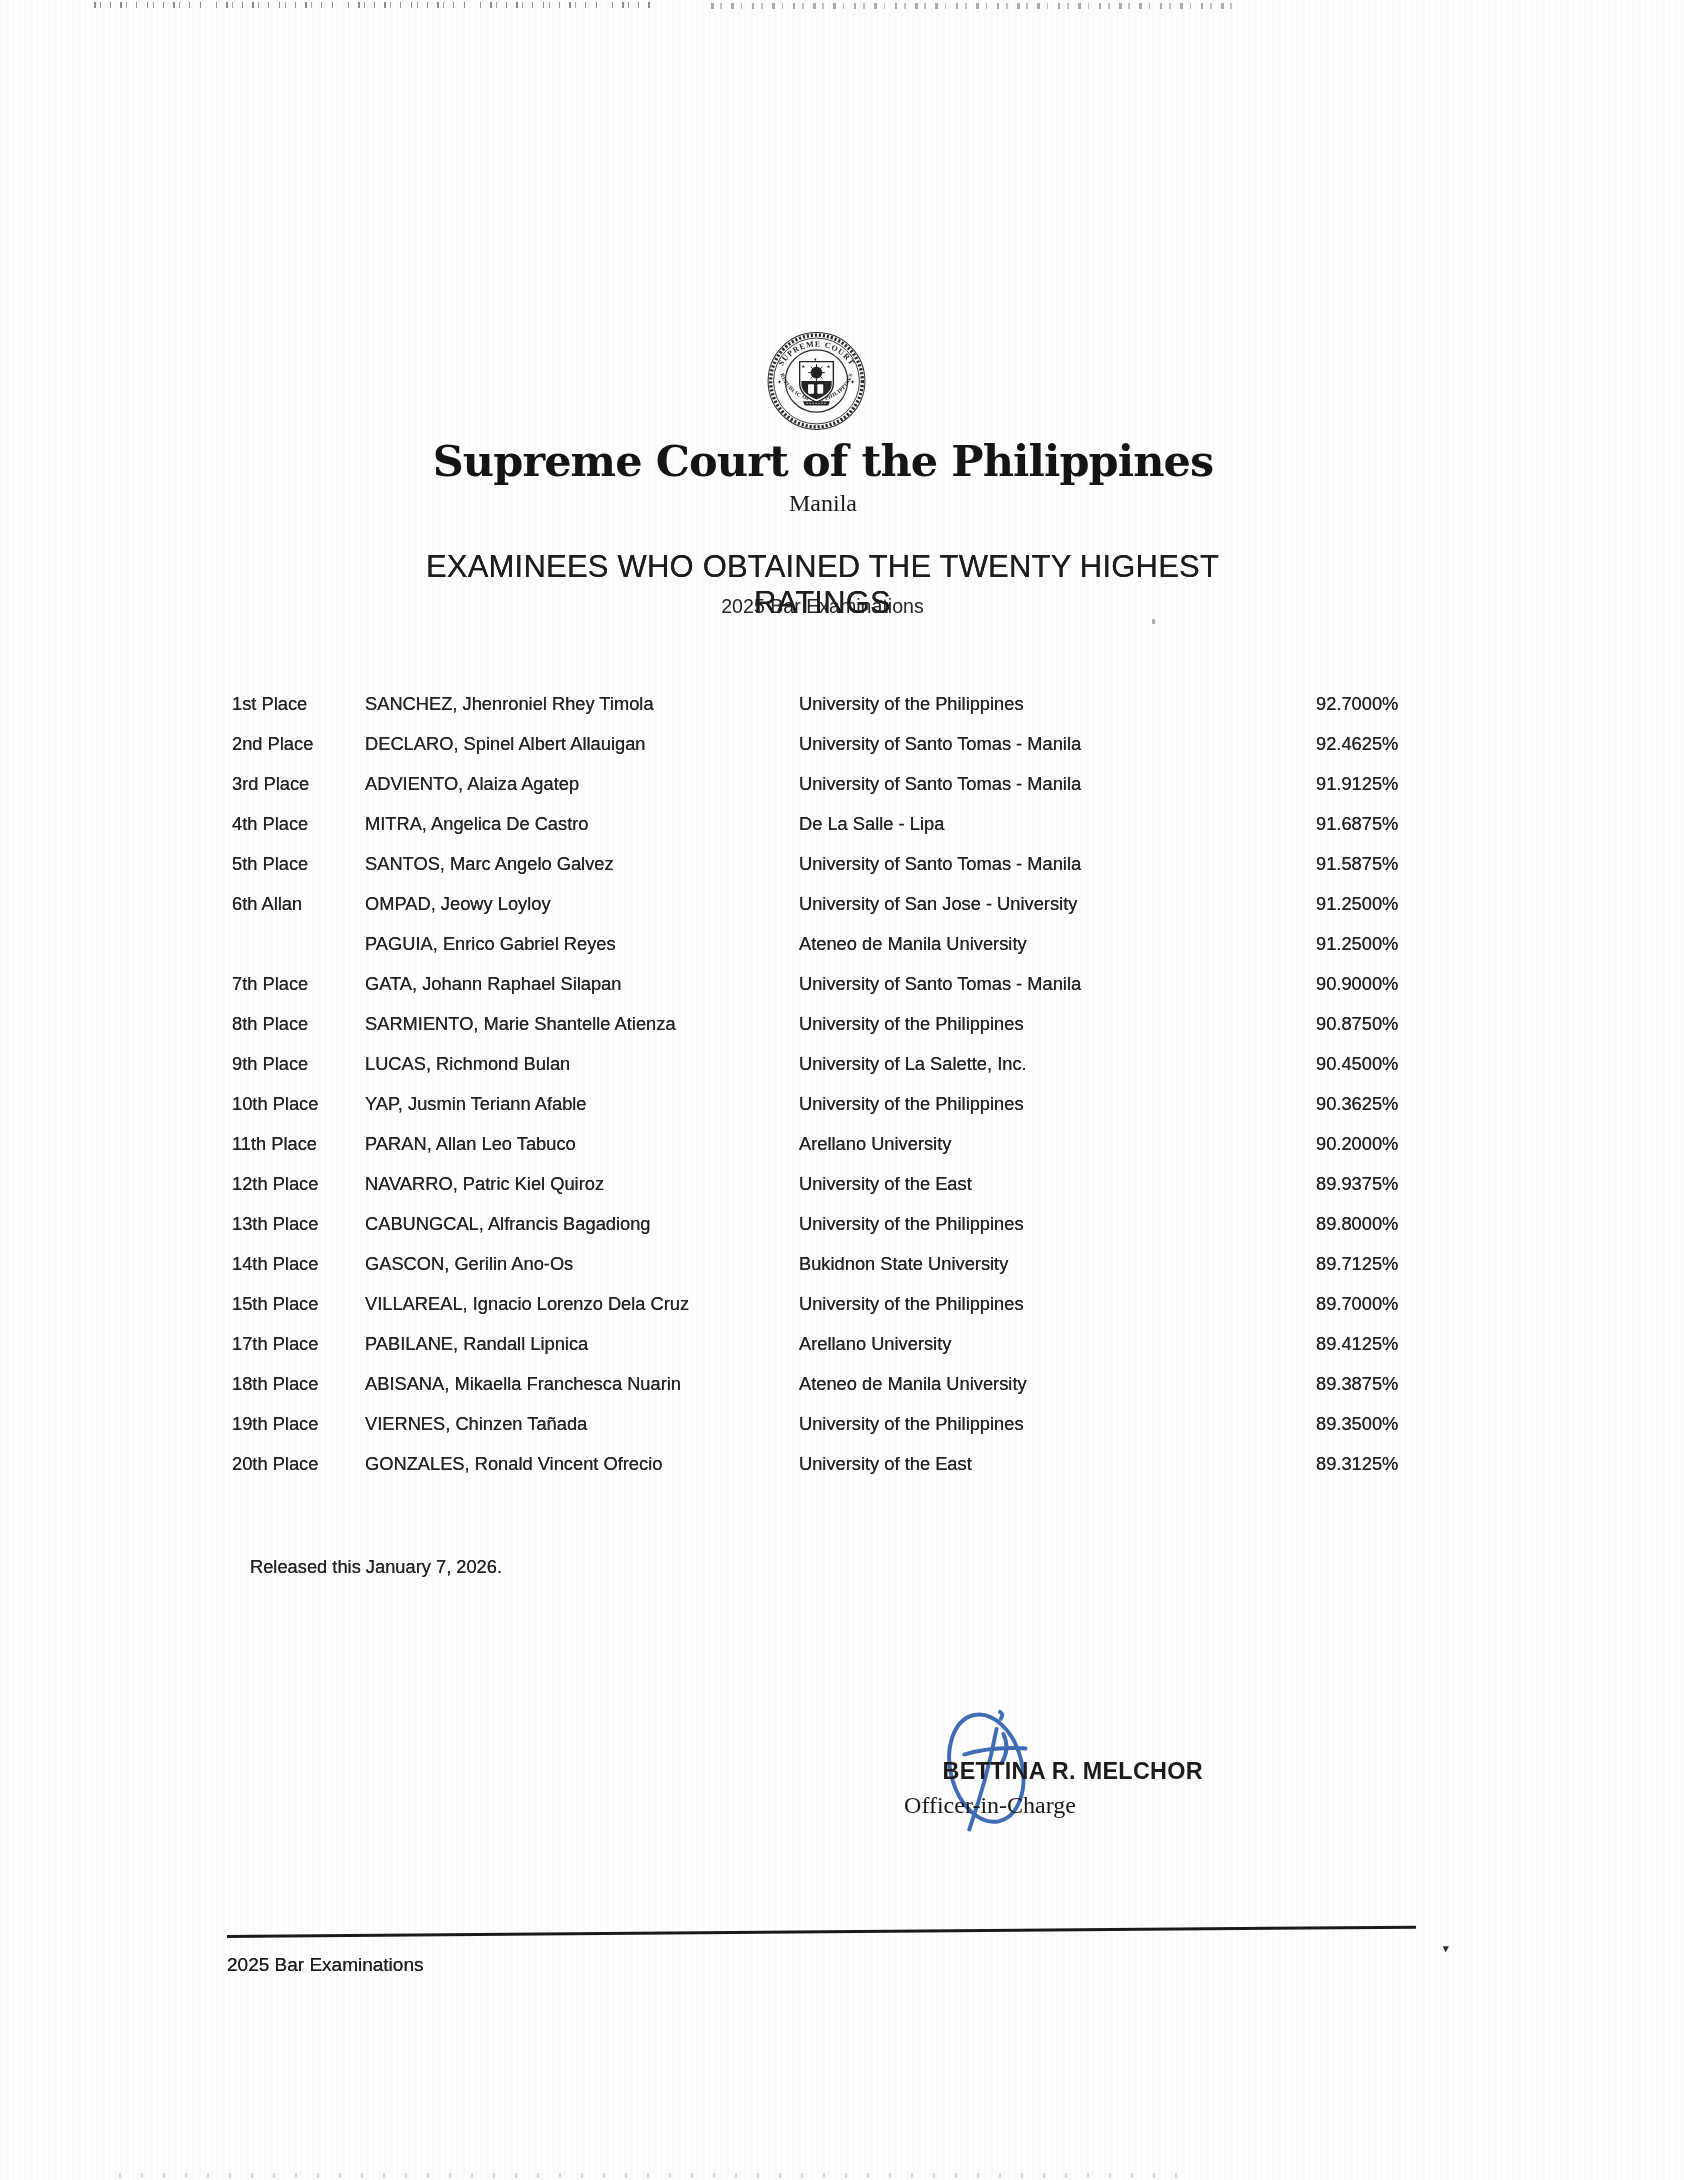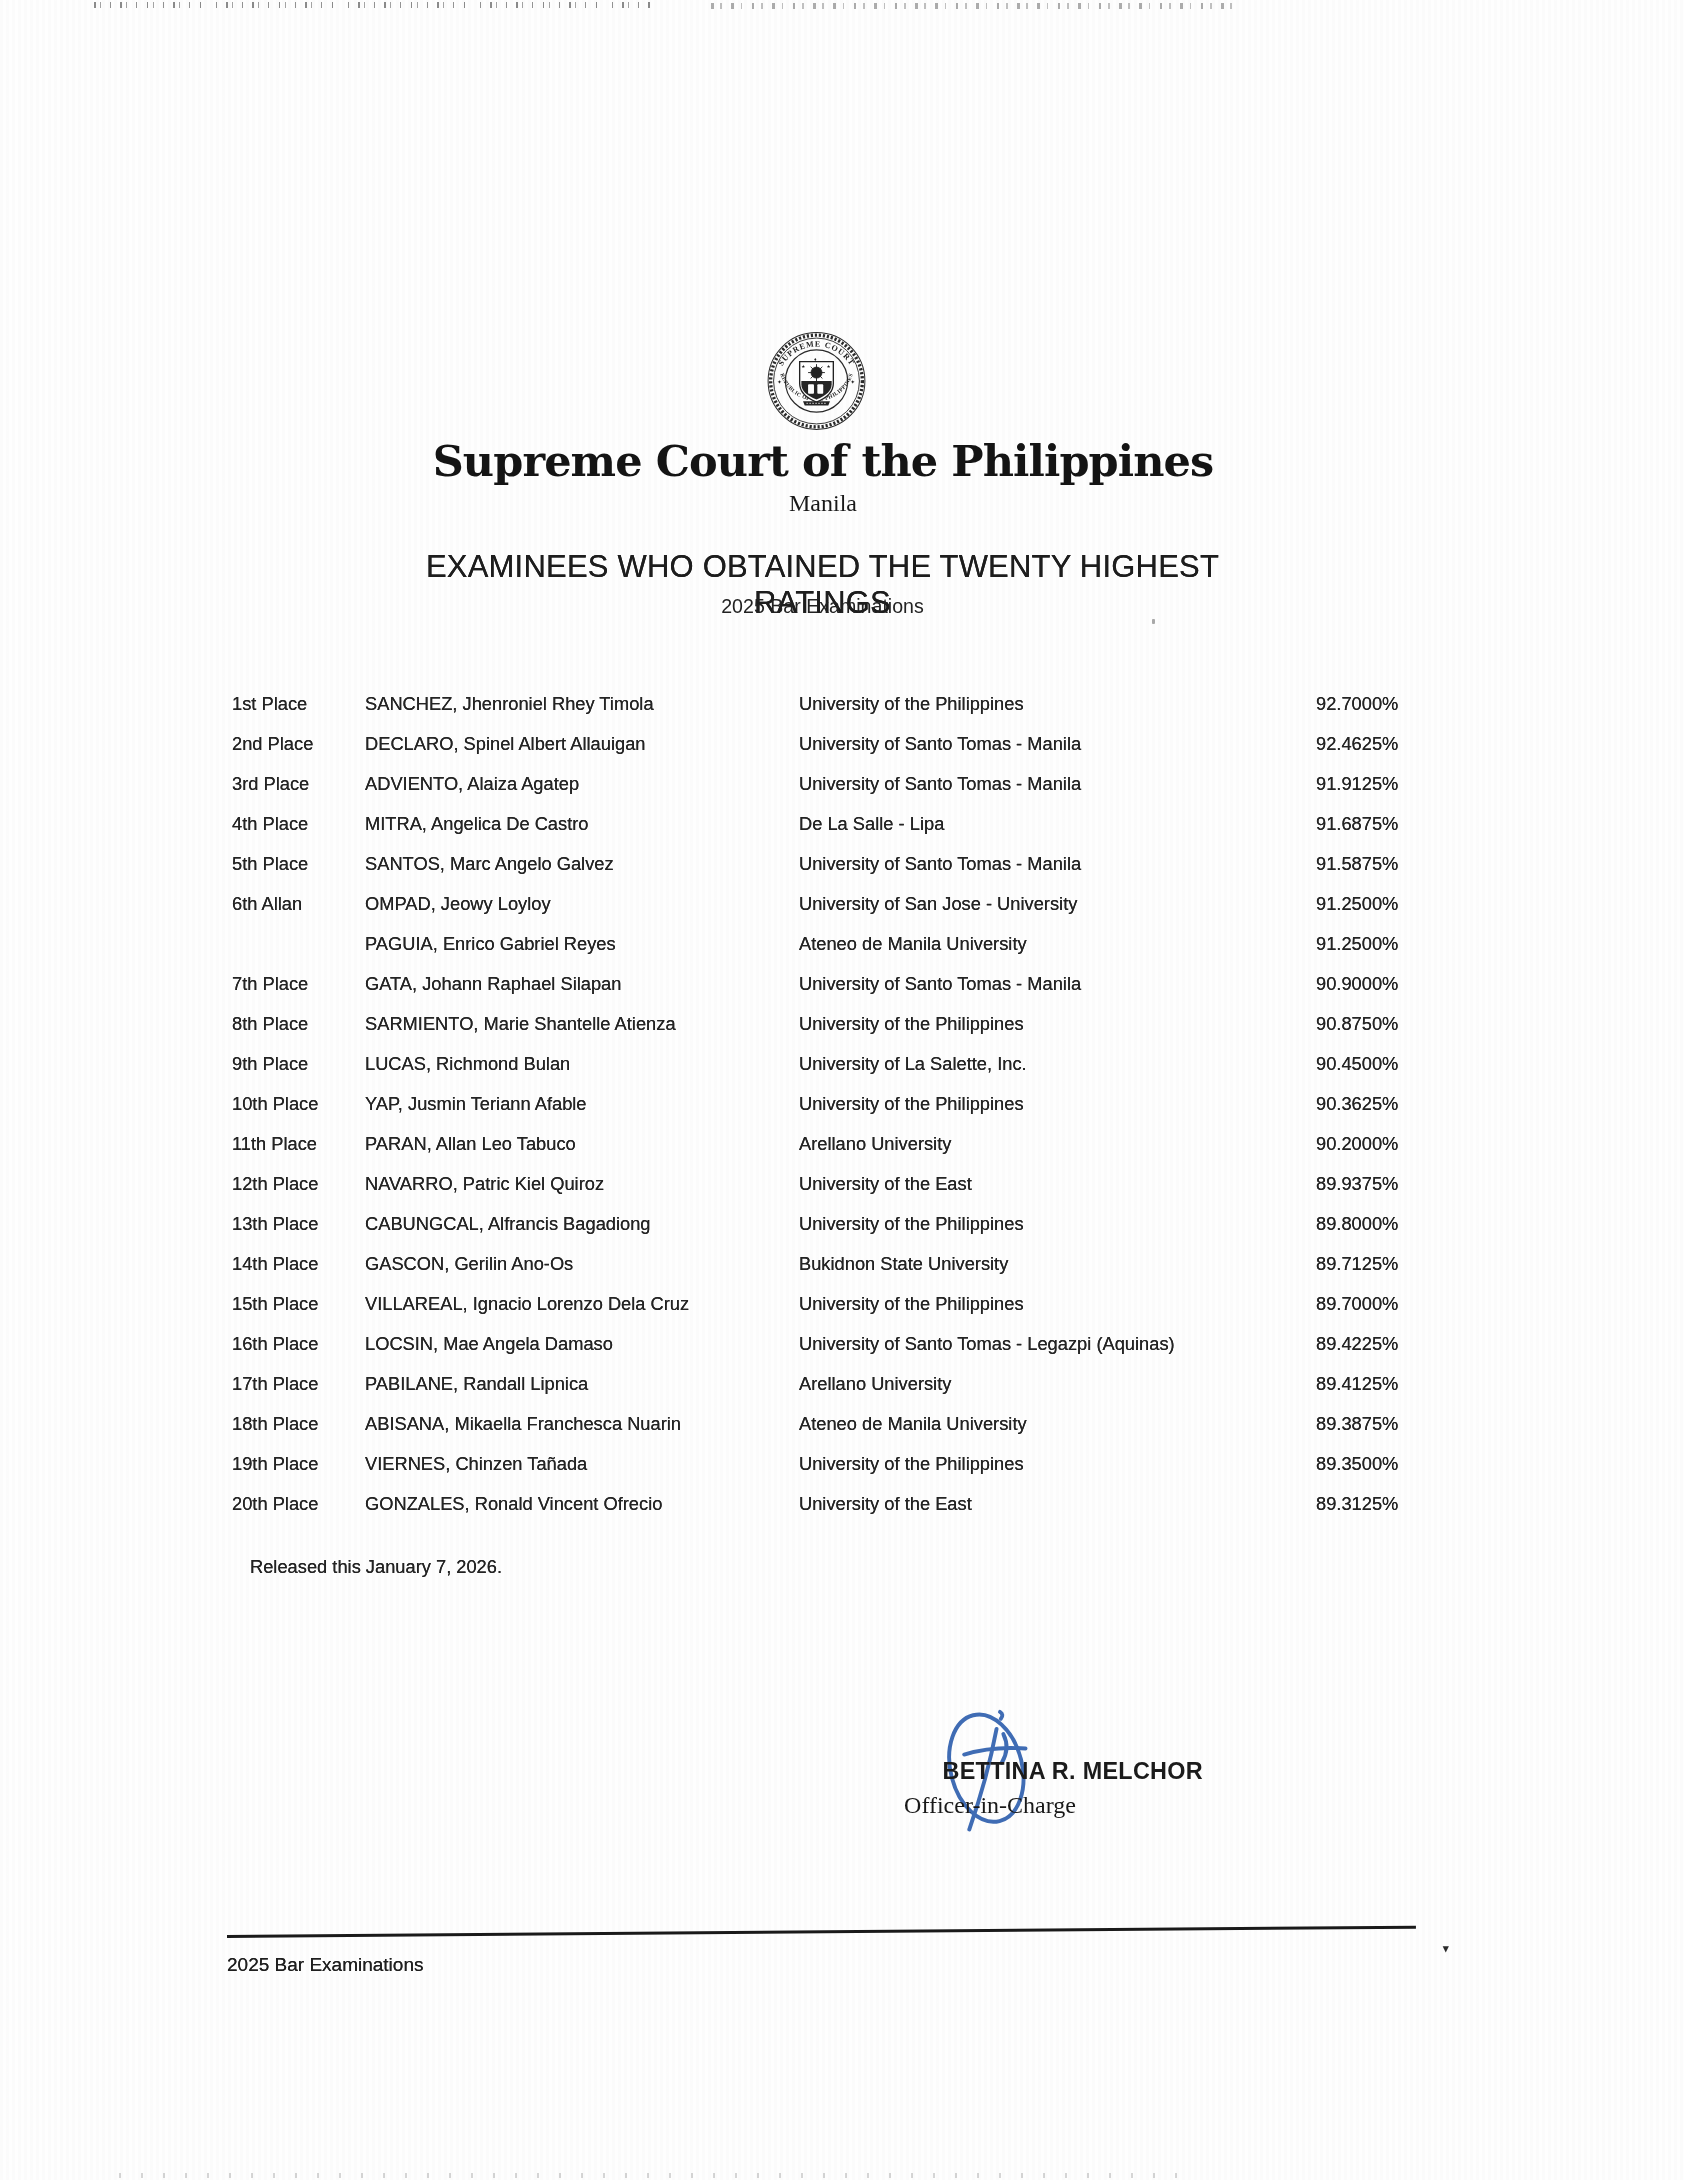--- a/index.html
+++ b/index.html
@@ -220,26 +220,20 @@
       <div>89.7125%</div>
     </div>
 
     <div class="t-row">
       <div>15th Place</div>
       <div>VILLAREAL, Ignacio Lorenzo Dela Cruz</div>
       <div>University of the Philippines</div>
       <div>89.7000%</div>
     </div>
 
-    <div class="t-row">
-      <div>16th Place</div>
-      <div>LOCSIN, Mae Angela Damaso</div>
-      <div>University of Santo Tomas - Legazpi (Aquinas)</div>
-      <div>89.4225%</div>
-    </div>
 
     <div class="t-row">
       <div>17th Place</div>
       <div>PABILANE, Randall Lipnica</div>
       <div>Arellano University</div>
       <div>89.4125%</div>
     </div>
 
     <div class="t-row">
       <div>18th Place</div>

